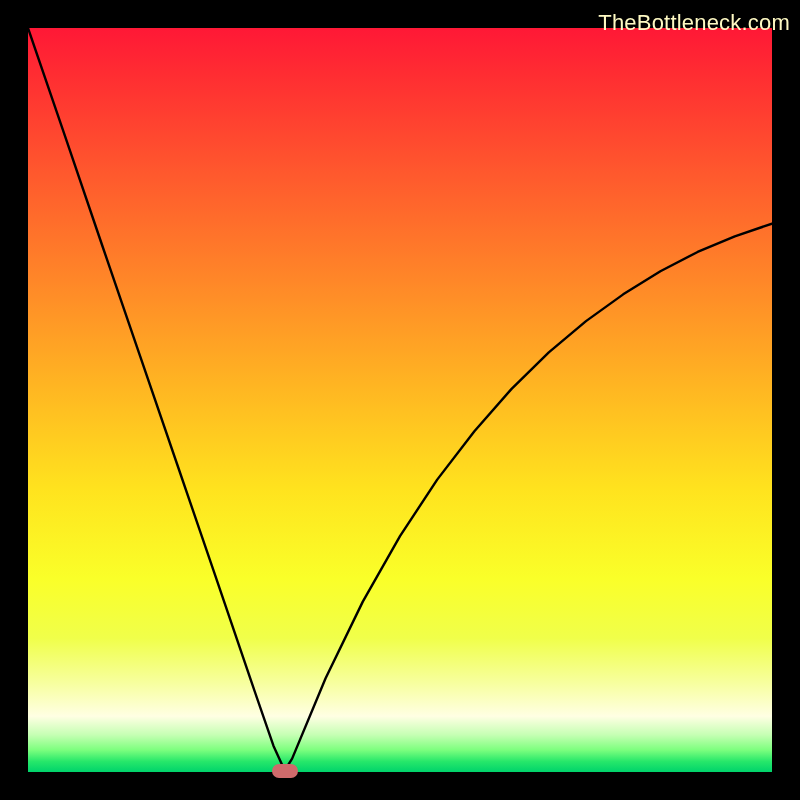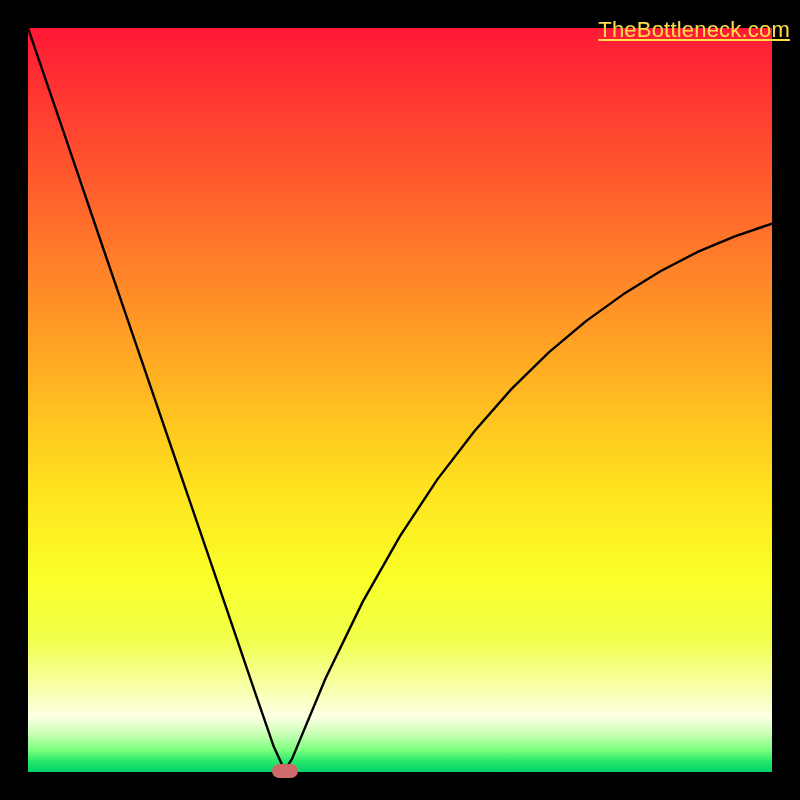--- a/index.html
+++ b/index.html
@@ -36,28 +36,27 @@
       #f7ff9e 88%,
       #ffffe3 92.5%,
       #c6ffb4 95%,
       #7eff7f 97%,
       #26e76a 98.6%,
       #00d36b 100%
     );
   }
   .watermark {
     position: absolute;
-    top: 17px;
+    top: 10px;
     right: 10px;
-    color: #fde047;
+    color: #fef9c3;
     font-size: 22px;
     font-weight: 500;
     letter-spacing: 0.2px;
     user-select: none;
-    text-decoration: underline;
   }
   svg.curve {
     position: absolute;
     left: 0;
     top: 0;
     width: 744px;
     height: 744px;
   }
   .marker {
     position: absolute;

